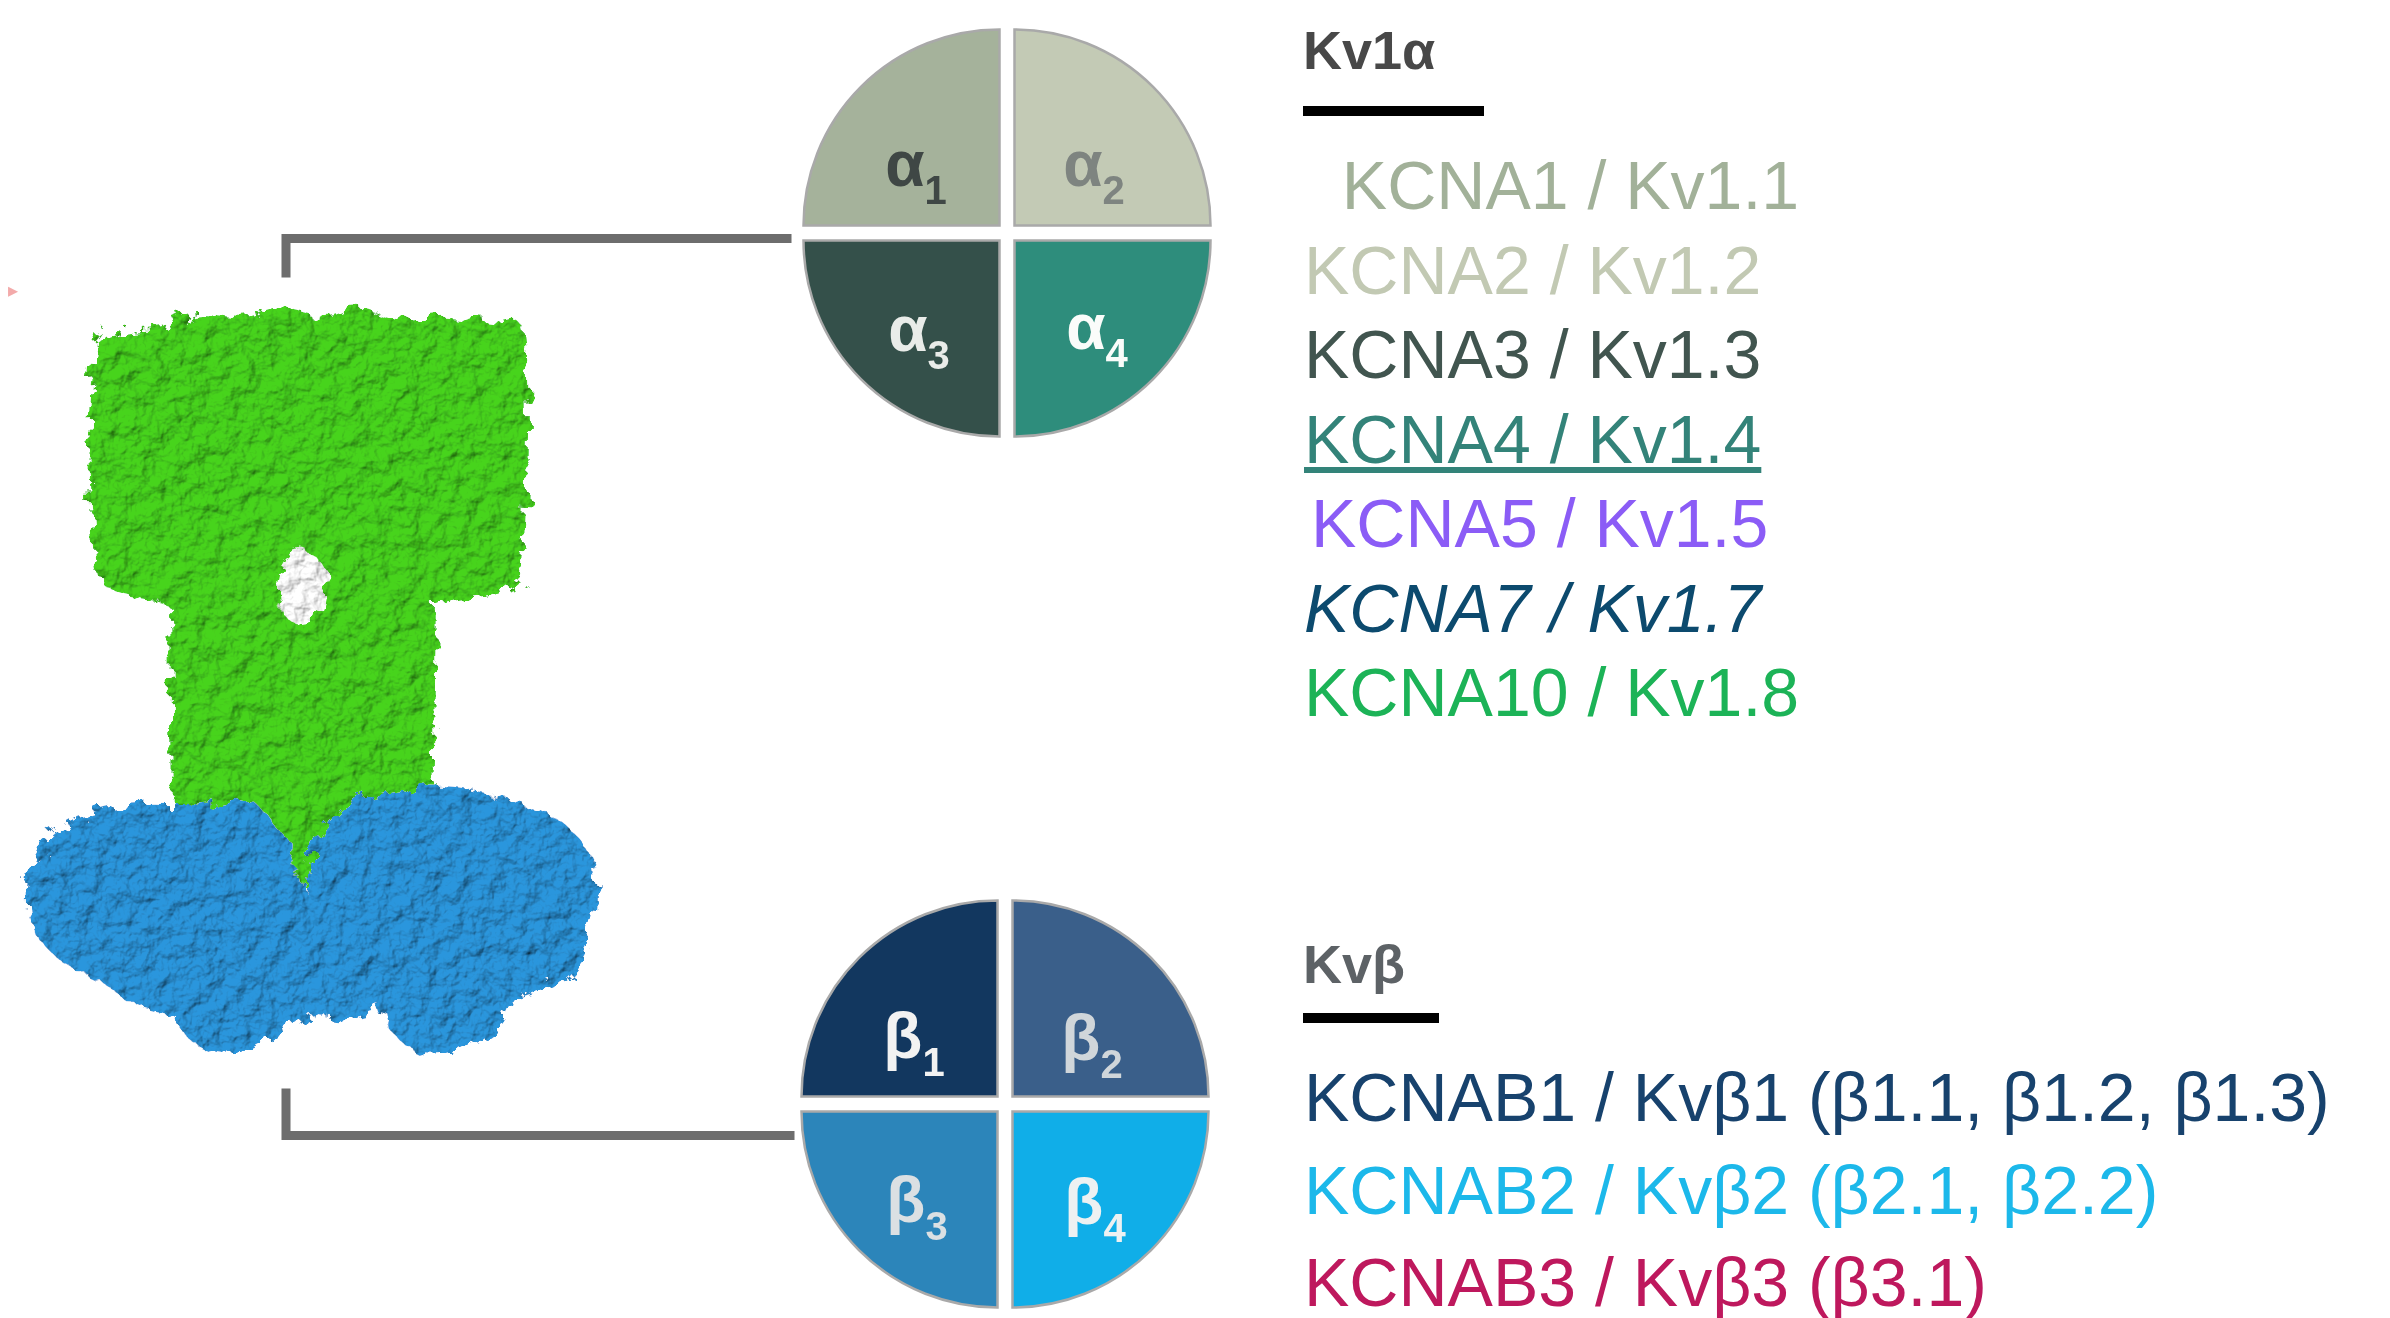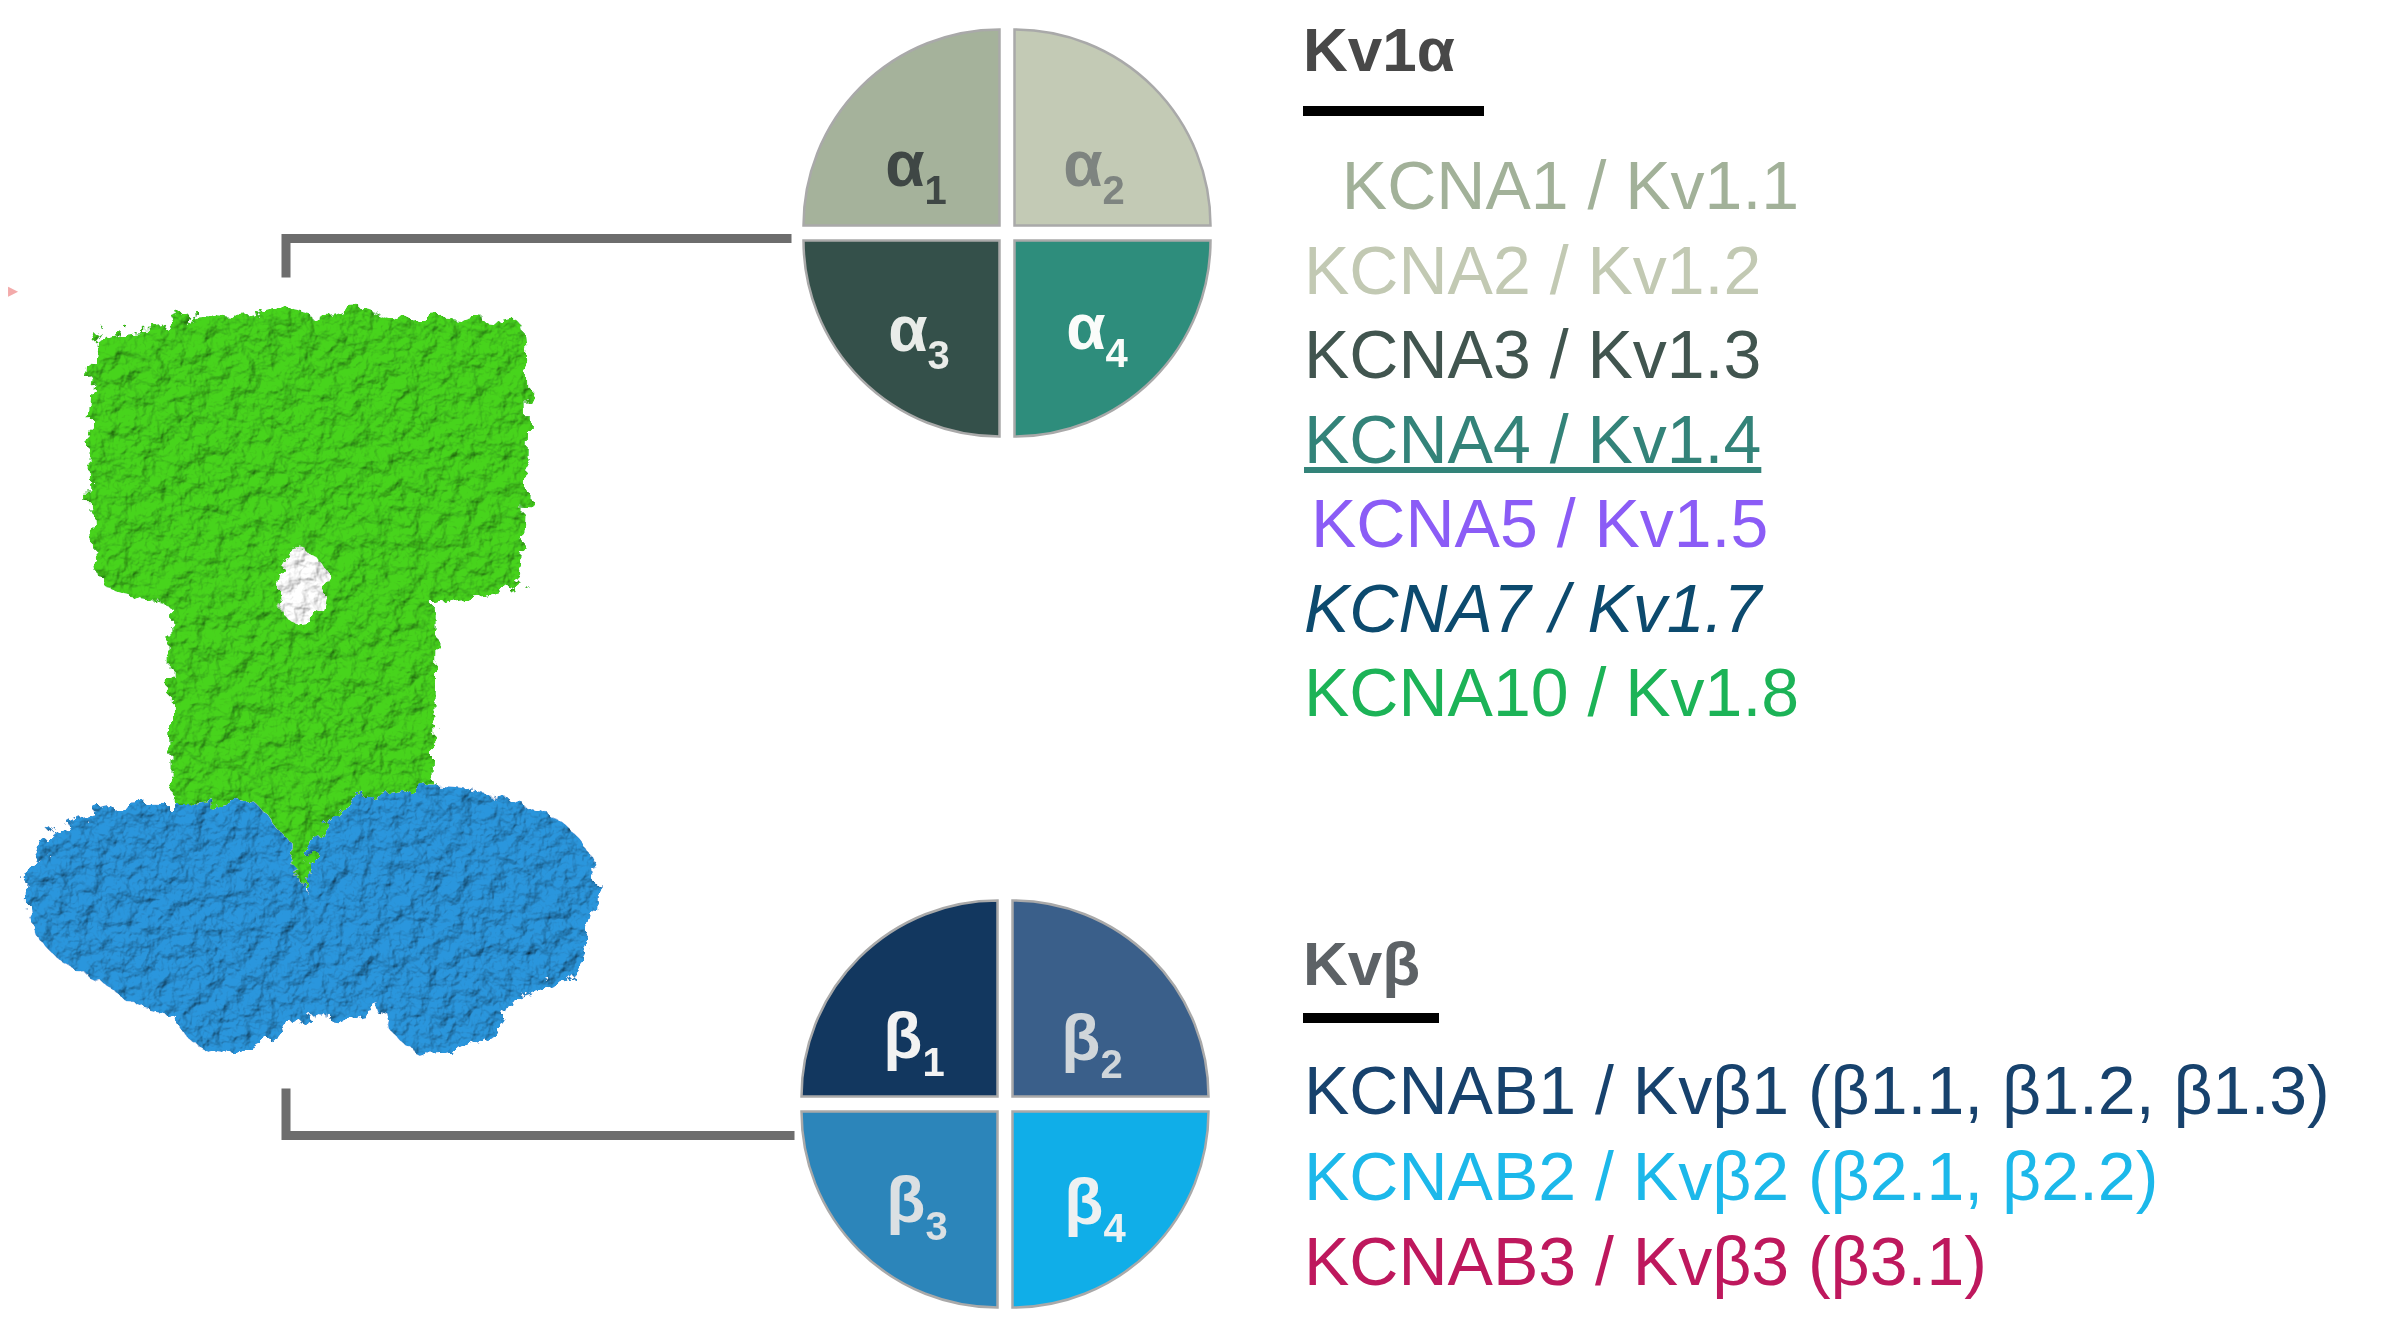--- a/index.html
+++ b/index.html
@@ -1,29 +1,29 @@
 <!DOCTYPE html>
 <html><head>
 <meta charset="utf-8">
 <style>
   html,body{margin:0;padding:0;background:#ffffff;}
   #stage{position:relative;width:2390px;height:1318px;background:#ffffff;overflow:hidden;
          font-family:"Liberation Sans", sans-serif;}
   svg{position:absolute;left:0;top:0;}
-  .heading{position:absolute;left:1303px;font-weight:bold;font-size:62px;line-height:80px;white-space:nowrap;}
+  .heading{position:absolute;left:1303px;font-weight:bold;font-size:54px;line-height:80px;white-space:nowrap;}
   #h-alpha{top:10px;}
   #h-beta{top:924px;}
   .rule{position:absolute;left:1303px;height:10px;background:#000000;}
   #rule-alpha{top:106px;width:181px;}
   #rule-beta{top:1013px;width:136px;}
   .gene-list{position:absolute;left:1304px;white-space:nowrap;font-size:68px;}
   #list-alpha{top:143px;}
   #list-alpha .gene-row{line-height:84.5px;}
   #list-beta{top:1048px;}
-  #list-beta .gene-row{line-height:85.5px;}
+  #list-beta .gene-row{line-height:85.5px;margin-top:7px;}
   .q-label{font-weight:bold;font-size:64px;}
   .q-sub{font-weight:bold;font-size:40px;}
   #stray{position:absolute;left:8px;top:280px;font-size:20px;line-height:20px;}
 </style>
 </head>
 <body>
 
 <div id="stage">
 
   <svg width="2390" height="1318" viewBox="0 0 2390 1318">

